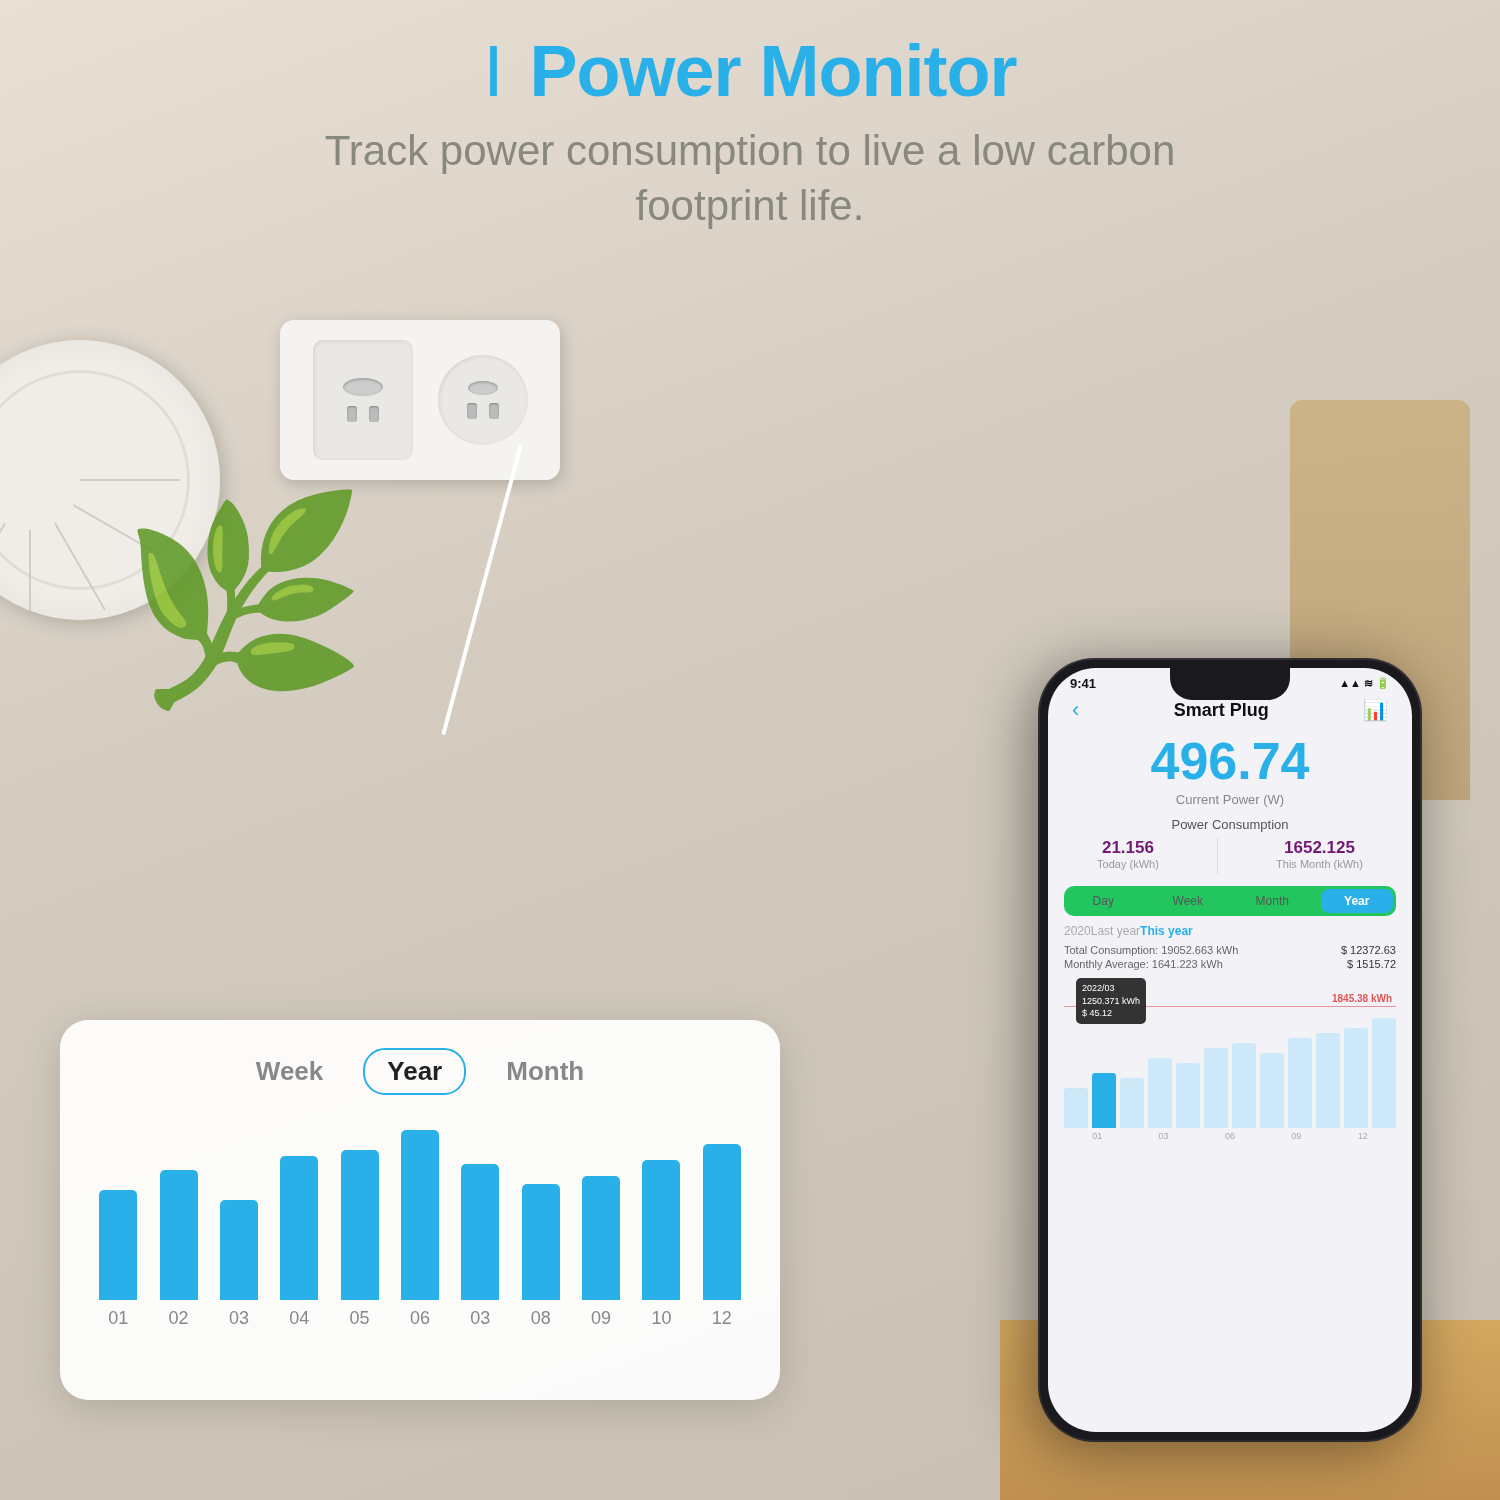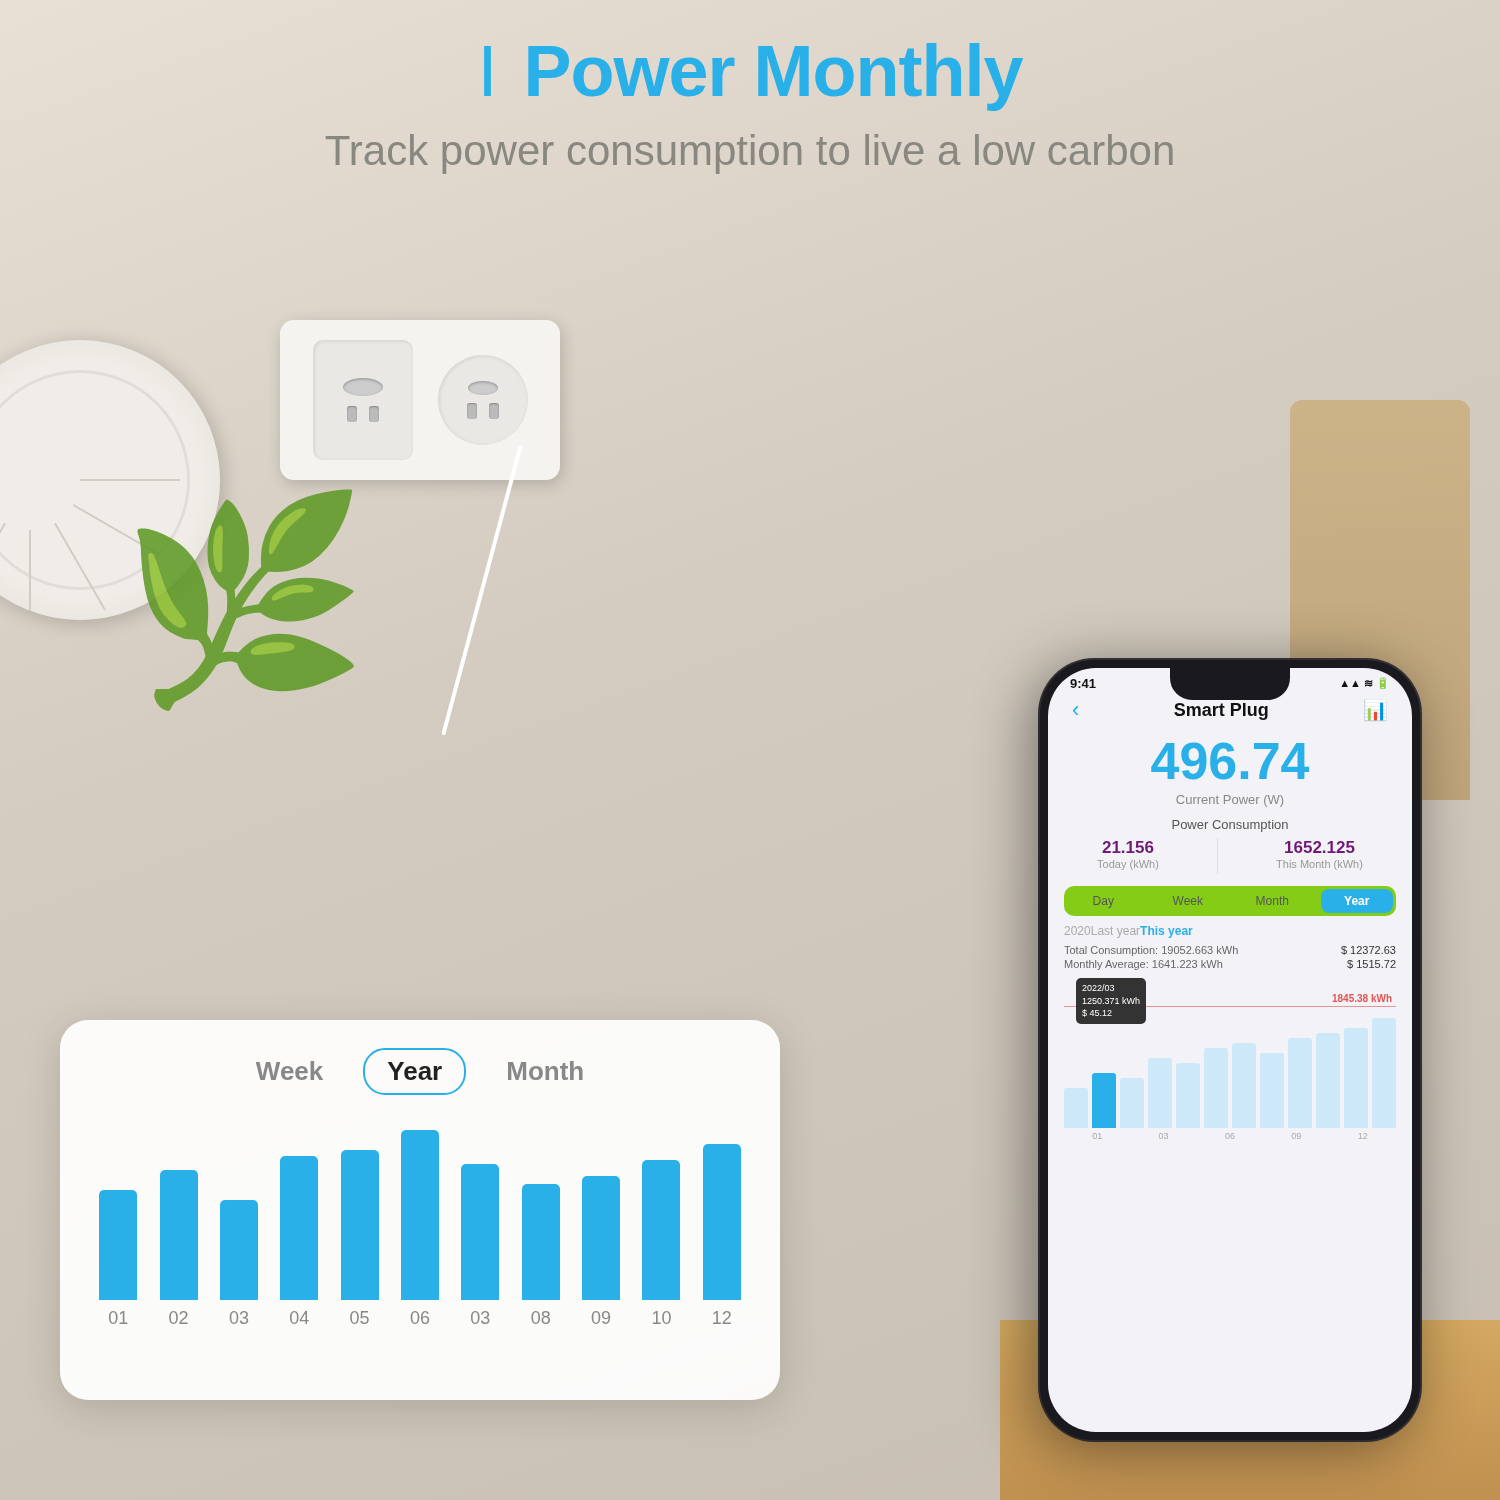--- a/index.html
+++ b/index.html
@@ -336,21 +336,21 @@
     }
     .phone-divider {
       width: 1px;
       height: 36px;
       background: #ddd;
       align-self: center;
     }
     .phone-tab-row {
       display: flex;
       gap: 12px;
-      background: #84cc16;
+      background: #22c55e;
       border-radius: 10px;
       padding: 3px;
       margin-bottom: 8px;
     }
     .phone-tab {
       flex: 1;
       text-align: center;
       font-size: 12px;
       font-weight: 500;
       color: #555;
@@ -504,24 +504,25 @@
   </div>
 </div>
 
 <div class="cord"></div>
 
 <div class="plant">🌿</div>
 
 <div class="hero-text">
   <div class="hero-title">
     <span class="bar">I</span>
-    <span>Power Monthly</span>
+    <span>Power Monitor</span>
   </div>
   <div class="hero-subtitle">
     <span>Track power consumption to live a low carbon</span><br>
+    <span>footprint life.</span>
   </div>
 </div>
 
 <div class="chart-card">
   <div class="chart-tabs">
     <span class="chart-tab">Week</span>
     <span class="chart-tab active">Year</span>
     <span class="chart-tab">Month</span>
   </div>
   <div class="chart-bars-area" id="chart-bars">

